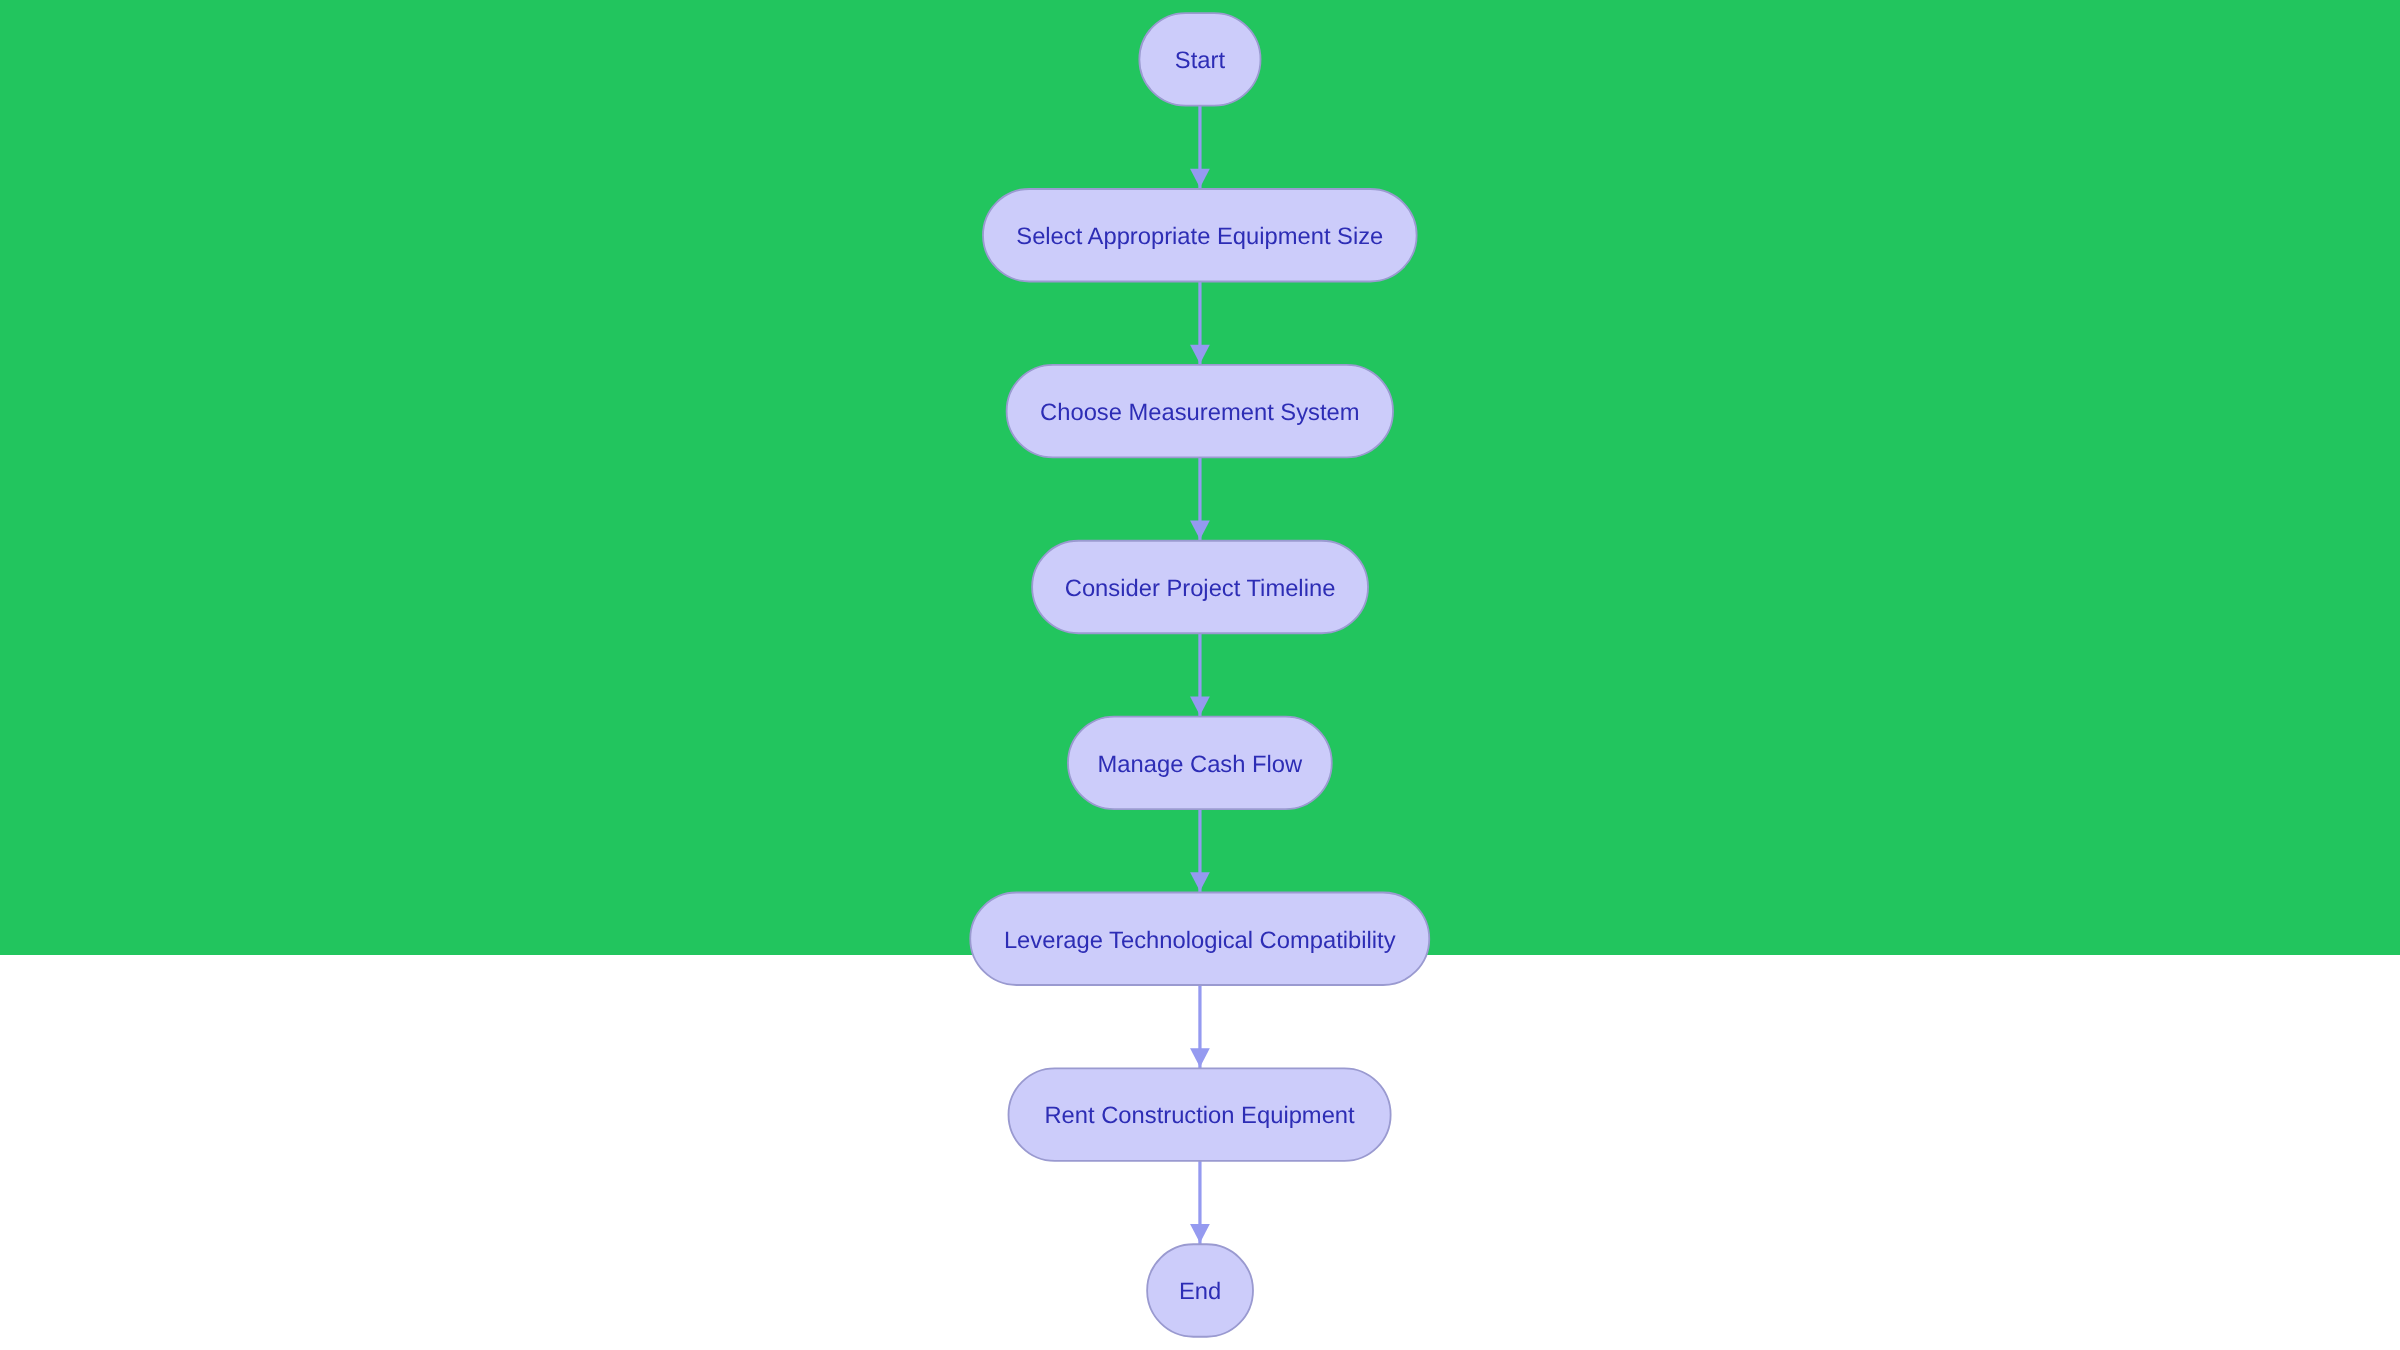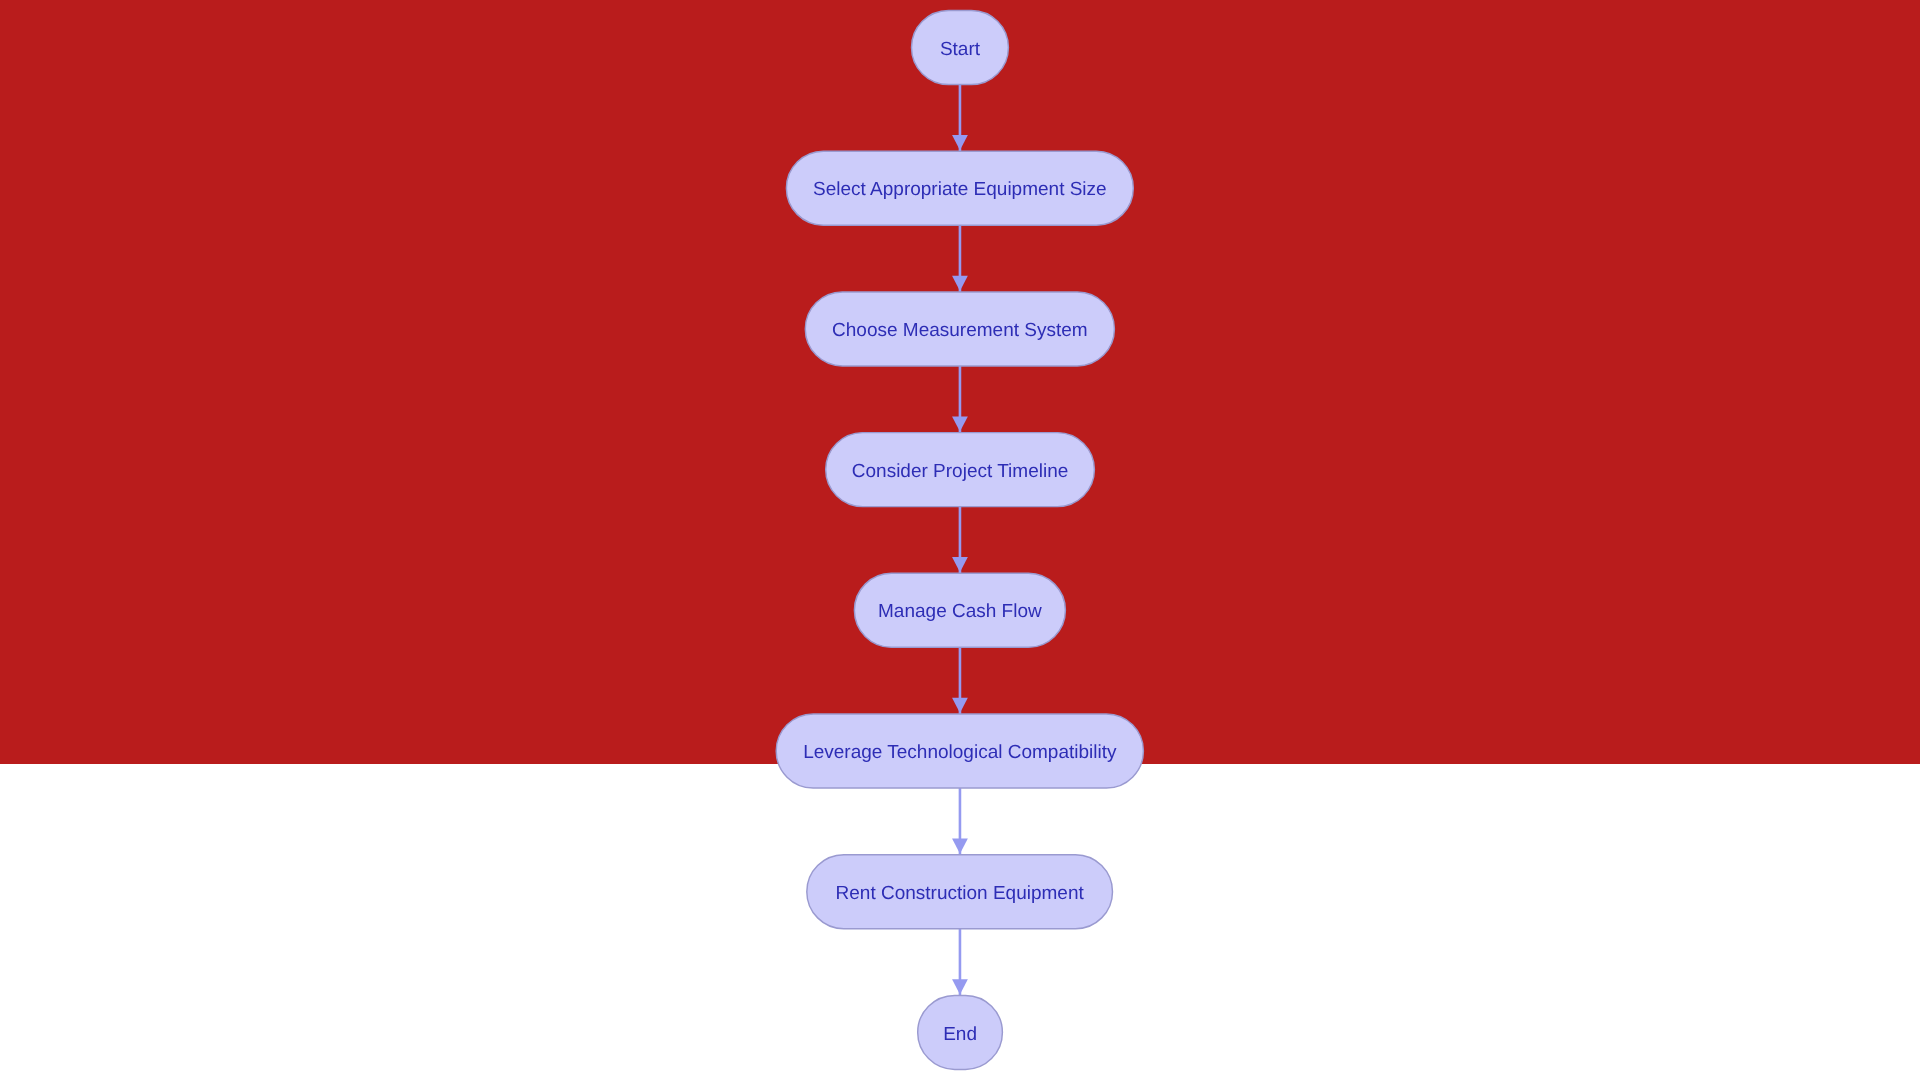--- a/index.html
+++ b/index.html
@@ -1,17 +1,17 @@
 <!DOCTYPE html>
 <html><head>
 <meta charset="utf-8">
 <title>Flowchart</title>
 <style>
   html,body{margin:0;padding:0;width:1920px;height:1080px;background:#ffffff;overflow:hidden;}
-  #canvas{position:relative;width:1920px;height:764px;background:#b91c1c;}
+  #canvas{position:relative;width:1920px;height:764px;background:#22c55e;}
   svg{display:block;will-change:transform;}
   svg text{-webkit-font-smoothing:antialiased;text-rendering:geometricPrecision;}
   .node-label{font-family:"Liberation Sans",sans-serif;font-size:19px;fill:#2d2db5;}
 </style>
 </head>
 <body>
 
 <div id="canvas">
   <svg id="chart" width="1920" height="1080" viewBox="0 0 1920 1080">
       <g>

